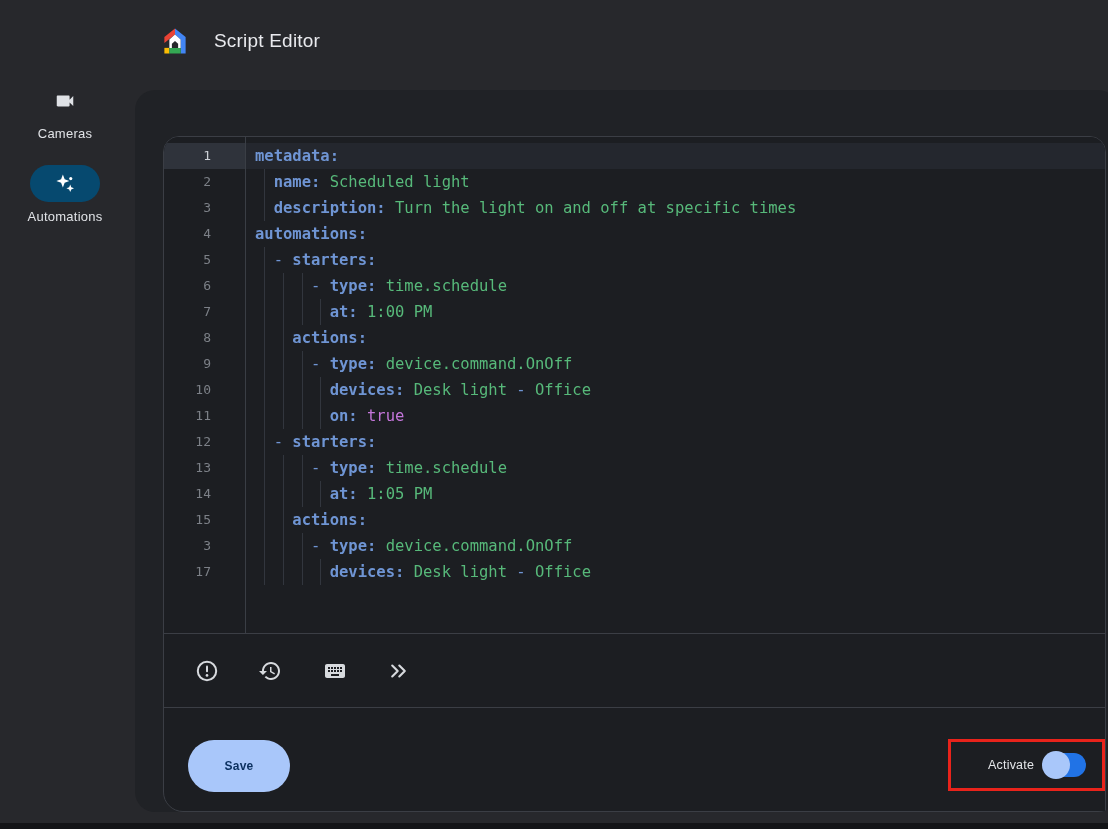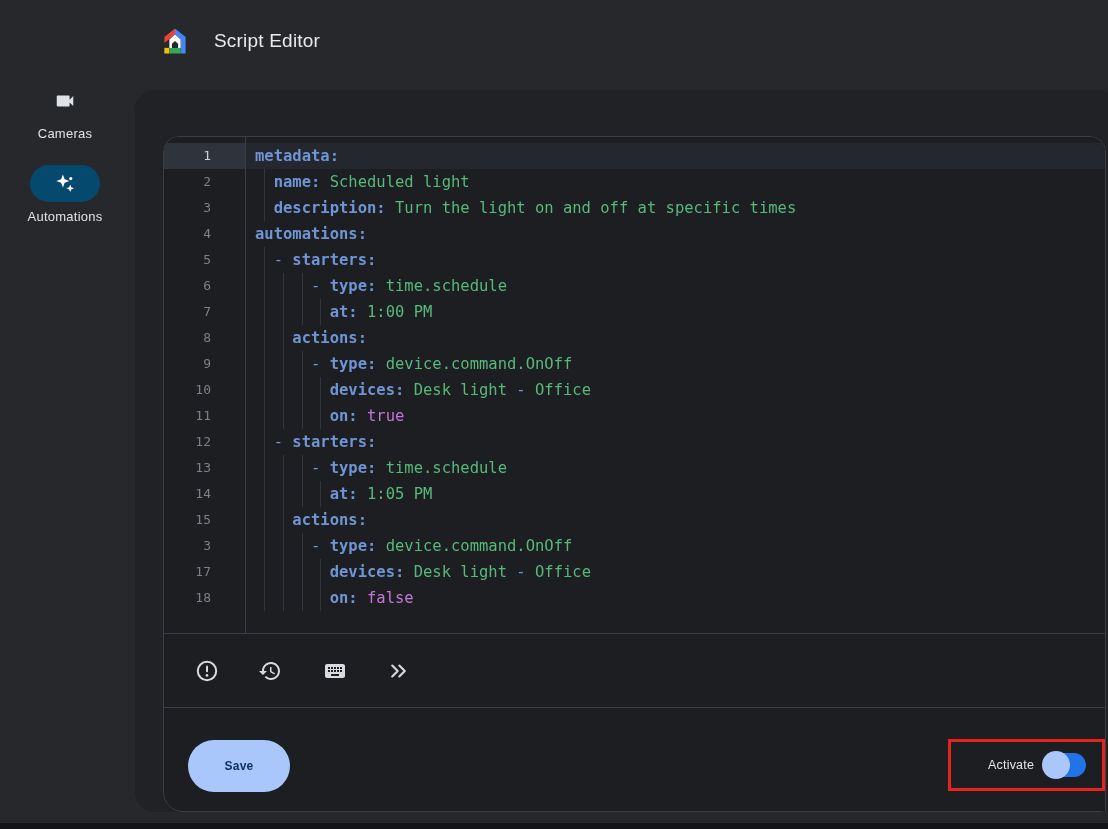--- a/index.html
+++ b/index.html
@@ -177,24 +177,20 @@
               <div class="code-text"><div class="indent-guide" style="left: calc(1ch + 10px);"></div><div class="indent-guide" style="left: calc(3ch + 10px);"></div><span>    <span class="tok-key">actions:</span></span></div>
             </div>
             <div class="code-row">
               <div class="gutter-num">3</div>
               <div class="code-text"><div class="indent-guide" style="left: calc(1ch + 10px);"></div><div class="indent-guide" style="left: calc(3ch + 10px);"></div><div class="indent-guide" style="left: calc(5ch + 10px);"></div><span>      <span class="tok-dash">- </span><span class="tok-key">type:</span><span class="tok-str"> device.command.OnOff</span></span></div>
             </div>
             <div class="code-row">
               <div class="gutter-num">17</div>
               <div class="code-text"><div class="indent-guide" style="left: calc(1ch + 10px);"></div><div class="indent-guide" style="left: calc(3ch + 10px);"></div><div class="indent-guide" style="left: calc(5ch + 10px);"></div><div class="indent-guide" style="left: calc(7ch + 10px);"></div><span>        <span class="tok-key">devices:</span><span class="tok-str"> Desk light </span><span class="tok-dash">-</span><span class="tok-str"> Office</span></span></div>
             </div>
-            <div class="code-row">
-              <div class="gutter-num">18</div>
-              <div class="code-text"><div class="indent-guide" style="left: calc(1ch + 10px);"></div><div class="indent-guide" style="left: calc(3ch + 10px);"></div><div class="indent-guide" style="left: calc(5ch + 10px);"></div><div class="indent-guide" style="left: calc(7ch + 10px);"></div><span>        <span class="tok-key">on:</span><span class="tok-bool"> false</span></span></div>
-            </div>
           </div>
       </div>
 
       <div class="editor-toolbar">
         <div class="tb-btn" style="left:31px">
           <svg viewBox="0 0 24 24">
             <circle cx="12" cy="12" r="9.2" fill="none" stroke="currentColor" stroke-width="2"></circle>
             <rect x="11" y="6.6" width="2" height="6.6" rx="1" fill="currentColor"></rect>
             <circle cx="12" cy="16.4" r="1.35" fill="currentColor"></circle>
           </svg>

